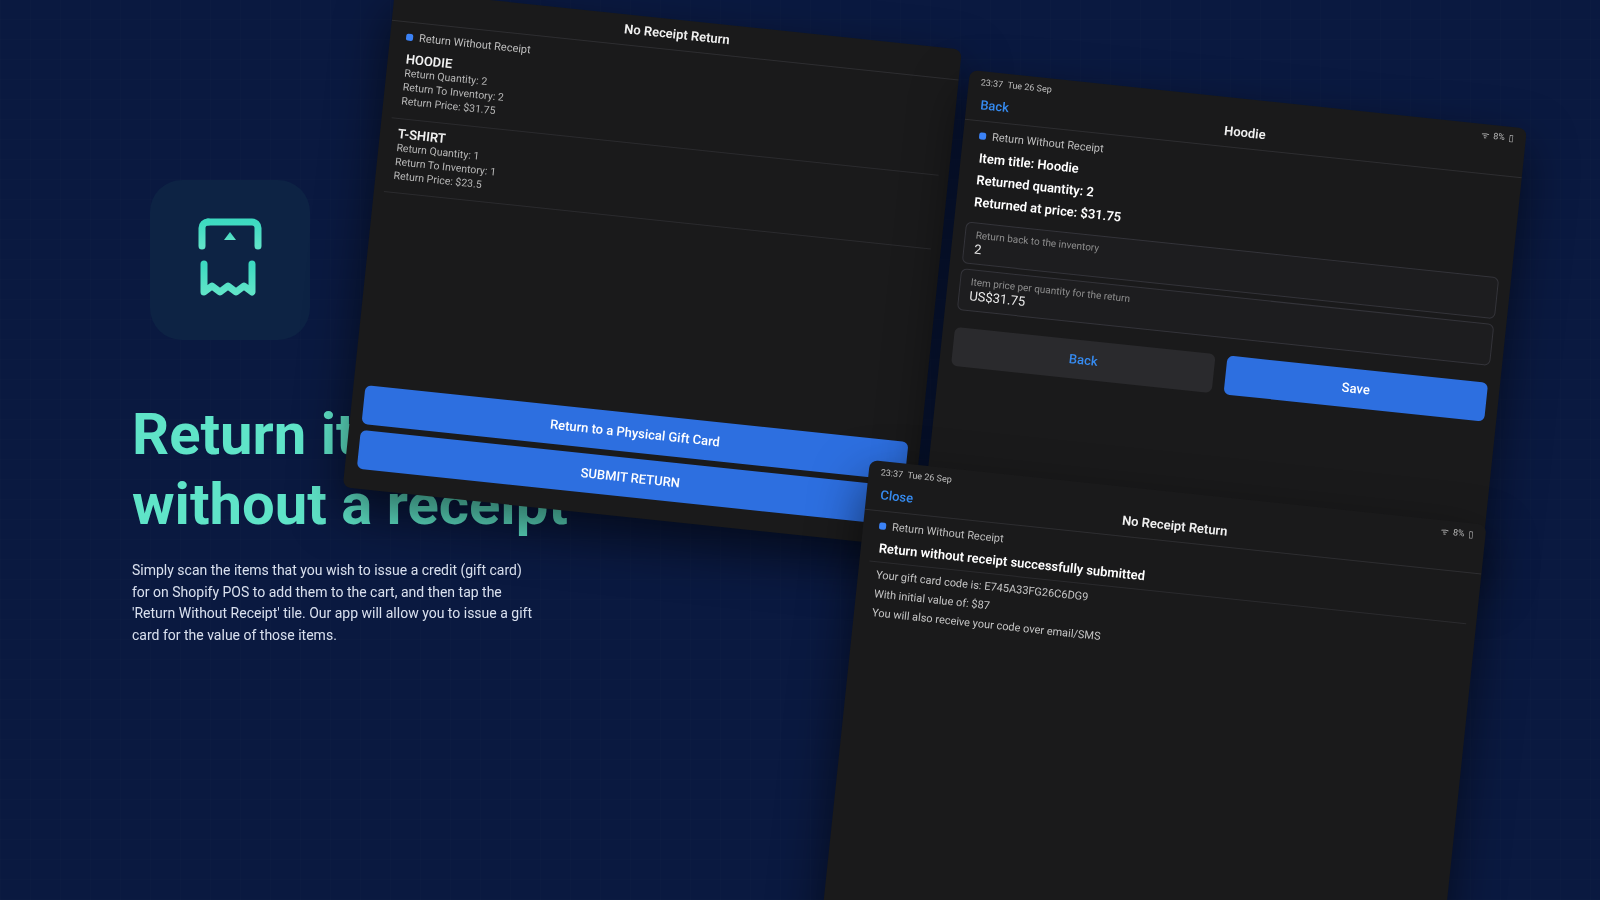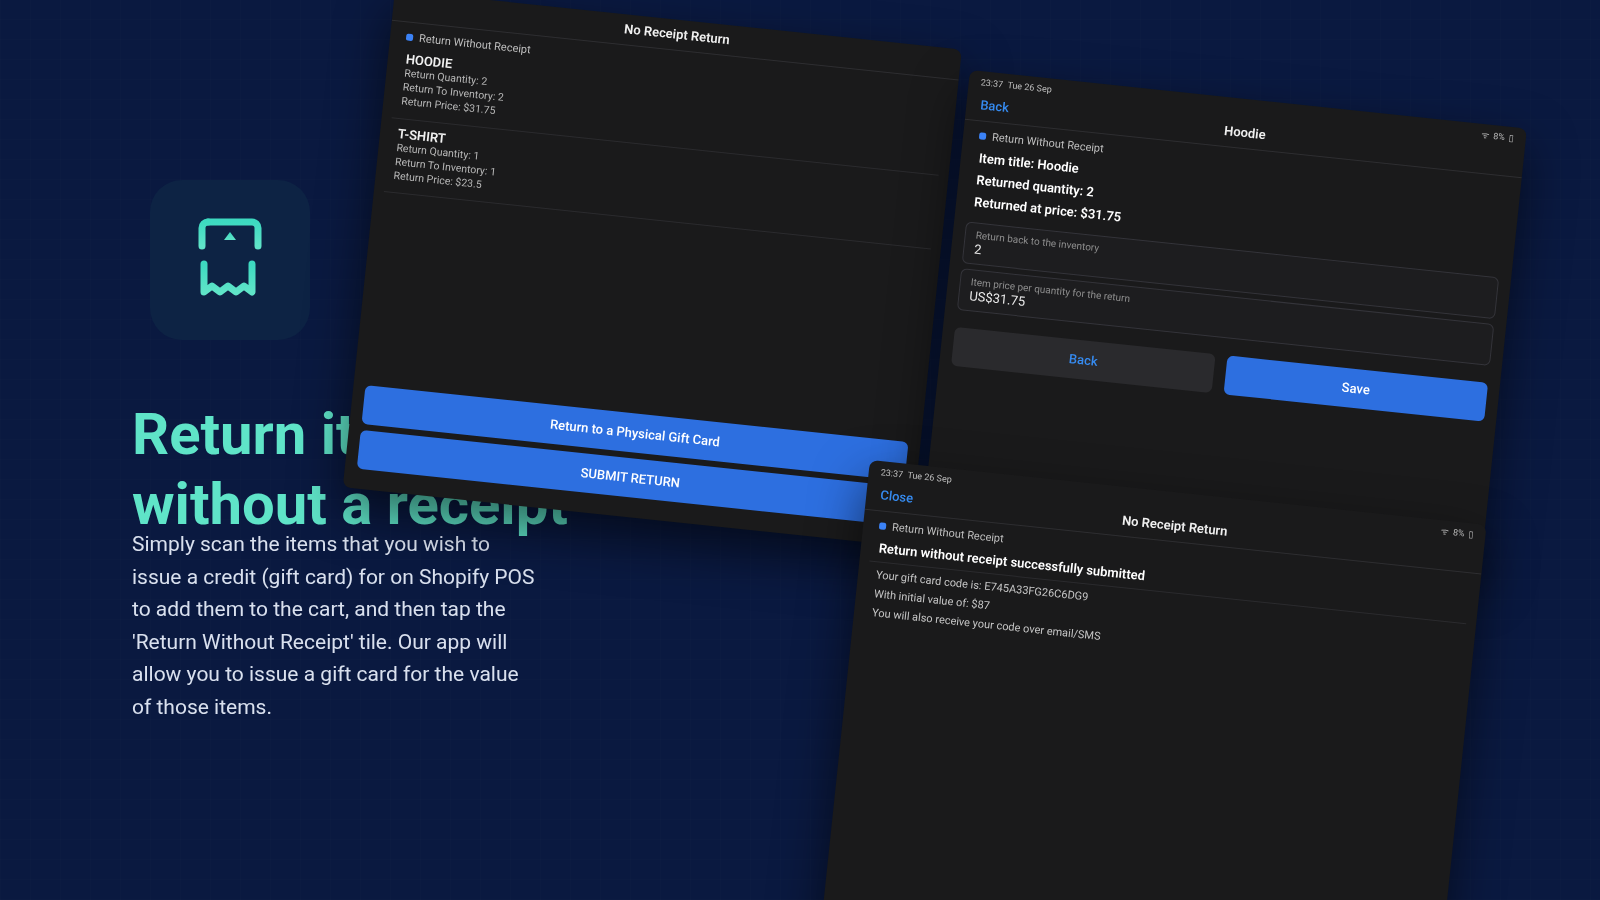--- a/index.html
+++ b/index.html
@@ -28,24 +28,24 @@
   .headline {
     position: absolute;
     left: 132px; top: 400px;
     color: #5fe4c8;
     font-size: 58px;
     font-weight: 700;
     line-height: 1.2;
   }
   .subtext {
     position: absolute;
-    left: 132px; top: 528px;
+    left: 132px; top: 560px;
     width: 410px;
     color: #d9e0ee;
-    font-size: 21px;
+    font-size: 14px;
     line-height: 1.55;
   }
 
   
   .device {
     position: absolute;
     background: #1a1a1b;
     border-radius: 8px;
     box-shadow: 0 20px 50px rgba(0,0,0,0.55);
     color: #e5e5e5;

